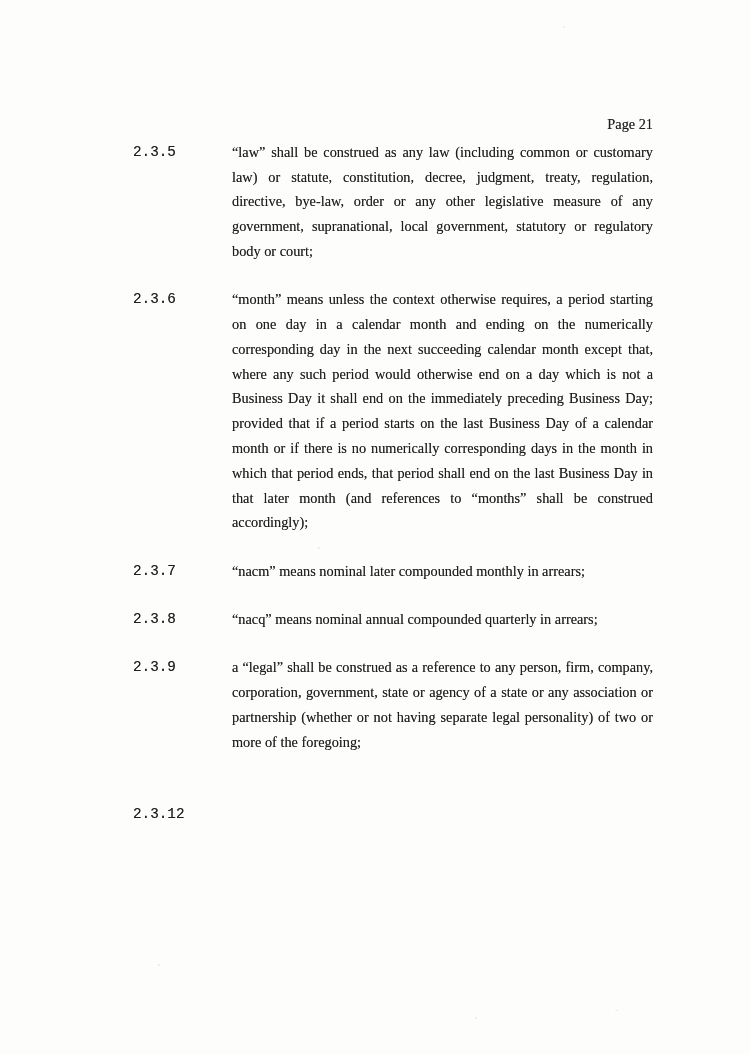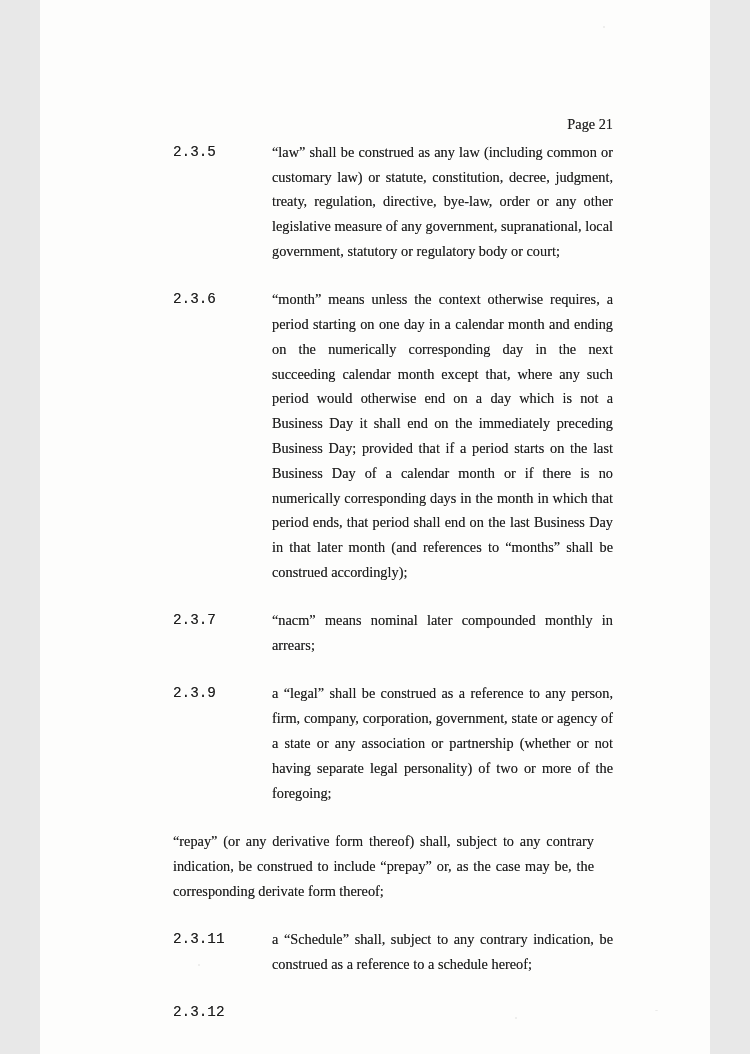--- a/index.html
+++ b/index.html
@@ -2,21 +2,21 @@
 <html><head>
 <meta charset="utf-8">
 <style>
   html, body {
     margin: 0;
     padding: 0;
     background: #e8e8e8;
   }
   .page {
     position: relative;
-    width: 670px;
+    width: 750px;
     height: 1054px;
     margin: 0 auto;
     background: #fdfdfc;
     overflow: hidden;
     font-family: "Liberation Serif", "DejaVu Serif", serif;
     color: #1e1e1e;
     text-shadow: 0 0 0.45px rgba(20,20,20,0.55);
   }
   .content {
     padding: 112px 97px 0 133px;
@@ -81,32 +81,31 @@
     <div class="clause">
       <div class="clause-number">2.3.6</div>
       <div class="clause-body"><span>“</span><b>month</b><span>” means unless the context otherwise requires, a period starting on one day in a calendar month and ending on the numerically corresponding day in the next succeeding calendar month except that, where any such period would otherwise end on a day which is not a Business Day it shall end on the immediately preceding Business Day; provided that if a period starts on the last Business Day of a calendar month or if there is no numerically corresponding days in the month in which that period ends, that period shall end on the last Business Day in that later month (and references to “months” shall be construed accordingly);</span></div>
     </div>
 
     <div class="clause">
       <div class="clause-number">2.3.7</div>
       <div class="clause-body"><span>“</span><b>nacm</b><span>” means nominal later compounded monthly in arrears;</span></div>
     </div>
 
+    <div class="clause">
+      <div class="clause-number">2.3.8</div>
+      <div class="clause-body"><span>“</span><b>nacq</b><span>” means nominal annual compounded quarterly in arrears;</span></div>
+    </div>
 
     <div class="clause">
       <div class="clause-number">2.3.9</div>
       <div class="clause-body"><span>a “</span><b>legal</b><span>” shall be construed as a reference to any person, firm, company, corporation, government, state or agency of a state or any association or partnership (whether or not having separate legal personality) of two or more of the foregoing;</span></div>
     </div>
 
     <div class="clause">
-      <div class="clause-body"><span>“</span><b>repay</b><span>” (or any derivative form thereof) shall, subject to any contrary indication, be construed to include “prepay” or, as the case may be, the corresponding derivate form thereof;</span></div>
     </div>
 
-    <div class="clause">
-      <div class="clause-number">2.3.11</div>
-      <div class="clause-body"><span>a “</span><b>Schedule</b><span>” shall, subject to any contrary indication, be construed as a reference to a schedule hereof;</span></div>
-    </div>
 
     <div class="clause">
       <div class="clause-number">2.3.12</div>
     </div>
   </div>
 </div>
 
 </body></html>

